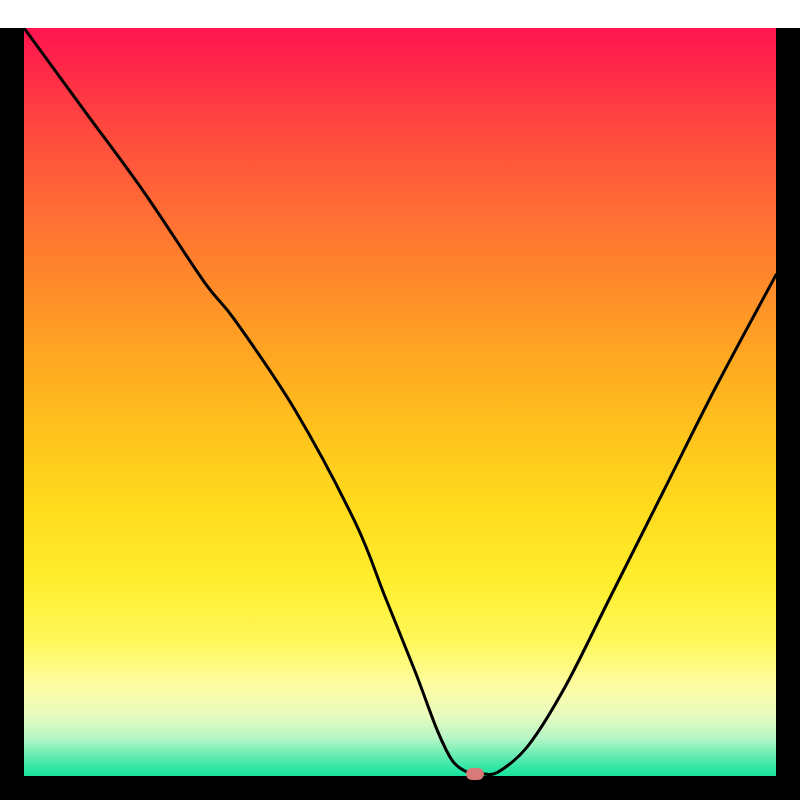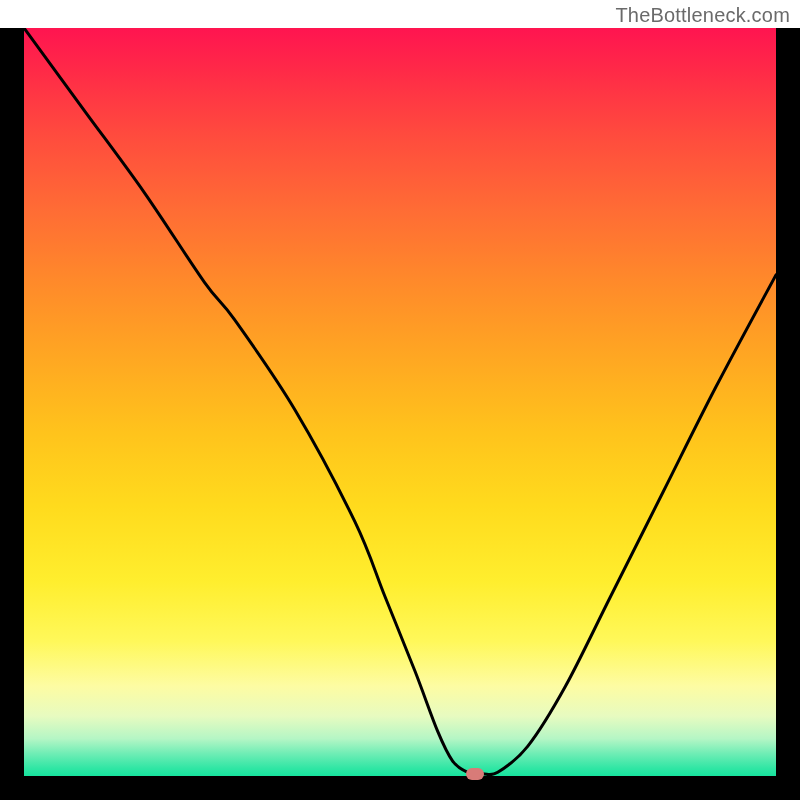--- a/index.html
+++ b/index.html
@@ -70,21 +70,20 @@
     border-radius: 6px;
     background: #d87b78;
     transform: translate(-50%, -50%);
   }
 </style>
 </head>
 <body>
 
 <div class="wrap">
 
-  <div class="attribution">TheBottleneck.com</div>
 
   <div class="frame">
     <div class="plot">
       <svg class="curve" viewBox="0 0 752 748" preserveAspectRatio="none">
         <path id="curve-path" d="M 0 0 C 10.026666666666667 13.71333333333333, 40.10666666666667 54.85333333333331, 60.160000000000004 82.27999999999997 C 80.21333333333334 109.70666666666664, 100.26666666666668 135.8866666666666, 120.32000000000001 164.55999999999995 C 140.37333333333333 193.2333333333333, 165.44 233.12666666666664, 180.48 254.32 C 195.51999999999998 275.5133333333333, 195.52000000000004 270.5266666666667, 210.56000000000003 291.72 C 225.60000000000002 312.91333333333336, 250.66666666666663 347.82000000000005, 270.71999999999997 381.48 C 290.7733333333333 415.14, 315.84 462.51333333333326, 330.88 493.67999999999995 C 345.92 524.8466666666666, 350.9333333333333 543.5466666666666, 360.96 568.48 C 370.9866666666667 593.4133333333334, 382.26666666666665 620.8399999999999, 391.04 643.28 C 399.8133333333334 665.72, 407.33333333333337 688.16, 413.6 703.12 C 419.8666666666667 718.08, 423.62666666666667 726.1833333333333, 428.64 733.04 C 433.6533333333333 739.8966666666666, 438.66666666666663 742.1406666666667, 443.67999999999995 744.26 C 448.69333333333327 746.3793333333333, 453.70666666666665 745.756, 458.71999999999997 745.756 C 463.7333333333333 745.756, 466.24 748.8726666666666, 473.76 744.26 C 481.28 739.6473333333333, 492.56000000000006 732.4166666666667, 503.84000000000003 718.08 C 515.12 703.7433333333333, 527.6533333333333 683.1733333333334, 541.4399999999999 658.24 C 555.2266666666666 633.3066666666666, 570.2666666666668 600.8933333333333, 586.5600000000001 568.48 C 602.8533333333334 536.0666666666667, 621.6533333333333 498.6666666666667, 639.1999999999999 463.76 C 656.7466666666666 428.8533333333333, 673.04 395.19333333333327, 691.84 359.03999999999996 C 710.6400000000001 322.88666666666666, 741.9733333333334 265.53999999999996, 752 246.83999999999997" fill="none" stroke="#000000" stroke-width="3" stroke-linejoin="round" stroke-linecap="round"></path>
       </svg>
       <div id="marker" class="marker" style="left: 451.2px; top: 745.756px;"></div>
     </div>
   </div>
 

